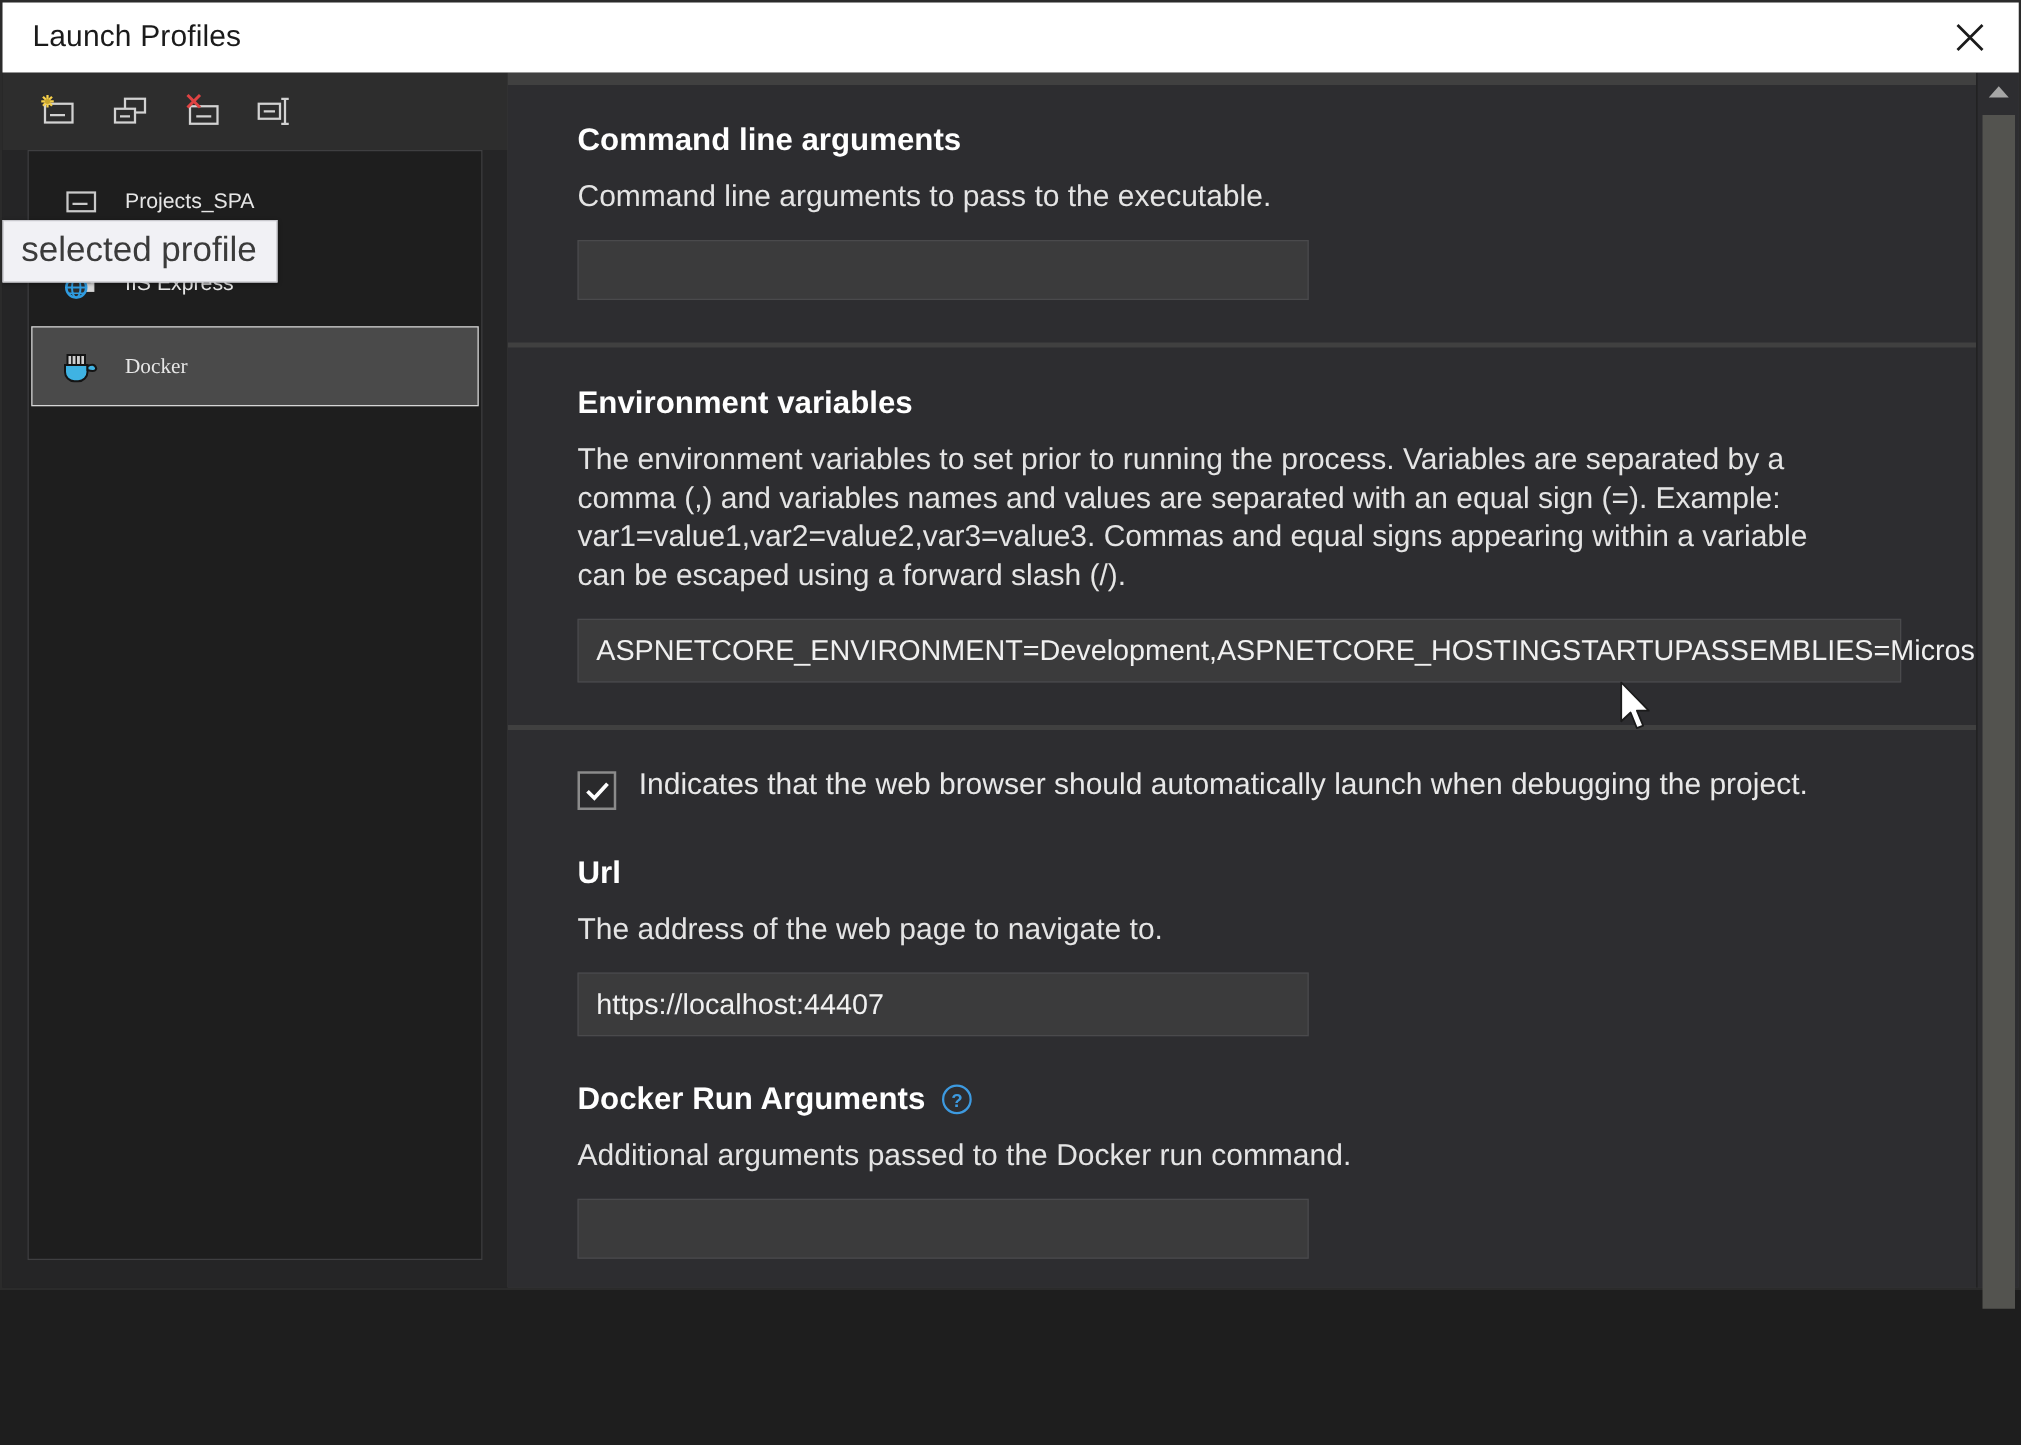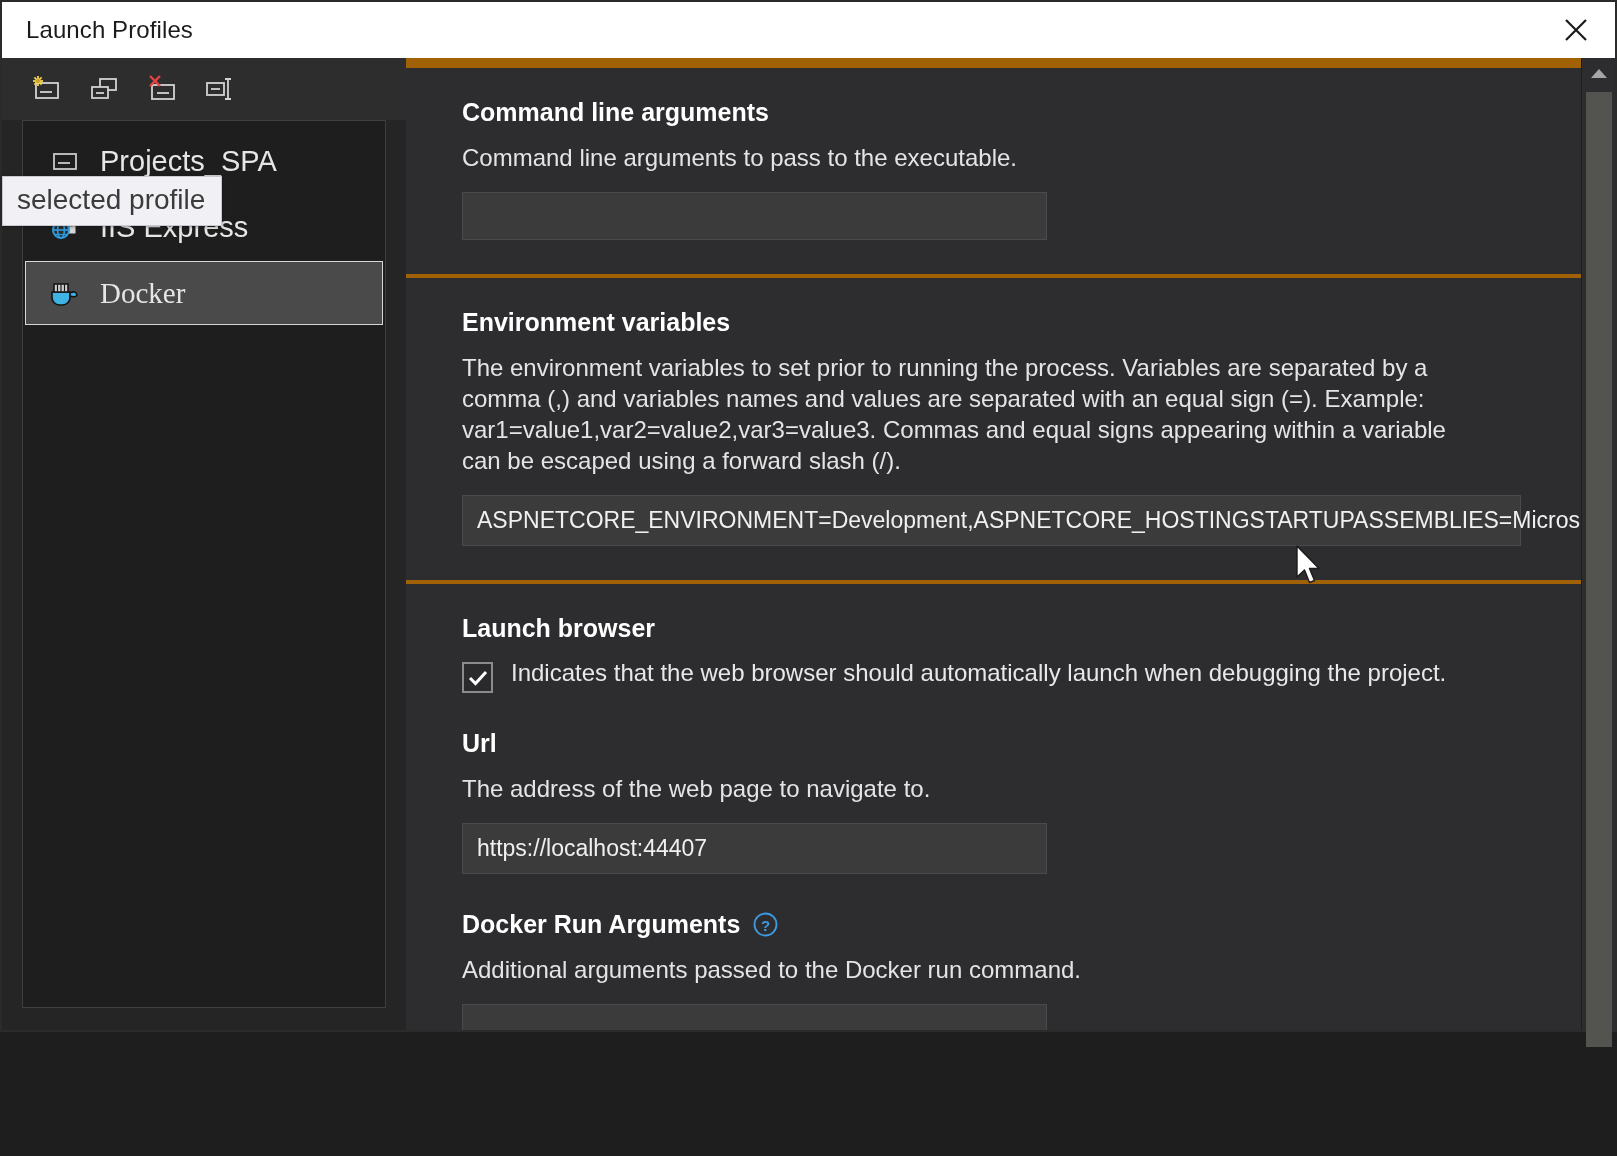--- a/index.html
+++ b/index.html
@@ -61,21 +61,21 @@
     margin: 0 20px 22px 20px;
     background: #1e1e1e;
     border: 1px solid #3f3f41;
     padding-top: 6px;
     overflow: hidden;
   }
   .profile-item {
     height: 64px;
     display: flex; align-items: center;
     padding-left: 22px; gap: 18px;
-    color: #e6e6e6; font-size: 29px;
+    color: #e6e6e6; font-size: 17px;
     cursor: pointer;
     border: 1px solid transparent;
     margin: 2px 2px;
   }
   .profile-item.selected {
     background: #4a4a4a;
     border: 1px solid #d6d6d6;
     font-family: Liberation Serif, serif;
   }
   .profile-icon {
@@ -93,21 +93,21 @@
     color: #3b3b3b;
     font-size: 28px;
     padding: 7px 16px 9px 14px;
     z-index: 20;
     white-space: nowrap;
     box-shadow: 0 1px 3px rgba(0,0,0,0.35);
   }
   
   .rightpane {
     flex: 1; min-width: 0;
-    background: #a16207;
+    background: #404040;
     display: flex;
     position: relative;
   }
   .content {
     flex: 1; min-width: 0;
     overflow: hidden;
     padding-top: 10px;
   }
   .section {
     background: #2d2d30;
@@ -307,21 +307,20 @@
           <div class="field narrow" placeholder=""></div>
         </div>
 
         <div class="section">
           <div class="sec-title">Environment variables</div>
           <div class="sec-desc">The environment variables to set prior to running the process. Variables are separated by a comma (,) and variables names and values are separated with an equal sign (=). Example: var1=value1,var2=value2,var3=value3. Commas and equal signs appearing within a variable can be escaped using a forward slash (/).</div>
           <div class="field wide" placeholder="">ASPNETCORE_ENVIRONMENT=Development,ASPNETCORE_HOSTINGSTARTUPASSEMBLIES=Microsoft.AspNetCore.SpaProxy</div>
         </div>
 
         <div class="section nogap">
-          <div class="sec-title">Launch browser</div>
           <div class="checkrow">
             <span class="checkbox">
               <span>
                 <svg width="22" height="18" viewBox="0 0 22 18">
                   <path d="M3 9 L8.5 14.5 L19 3" stroke="#ffffff" stroke-width="3" fill="none"></path>
                 </svg>
               </span>
             </span>
             <span>Indicates that the web browser should automatically launch when debugging the project.</span>
           </div>

